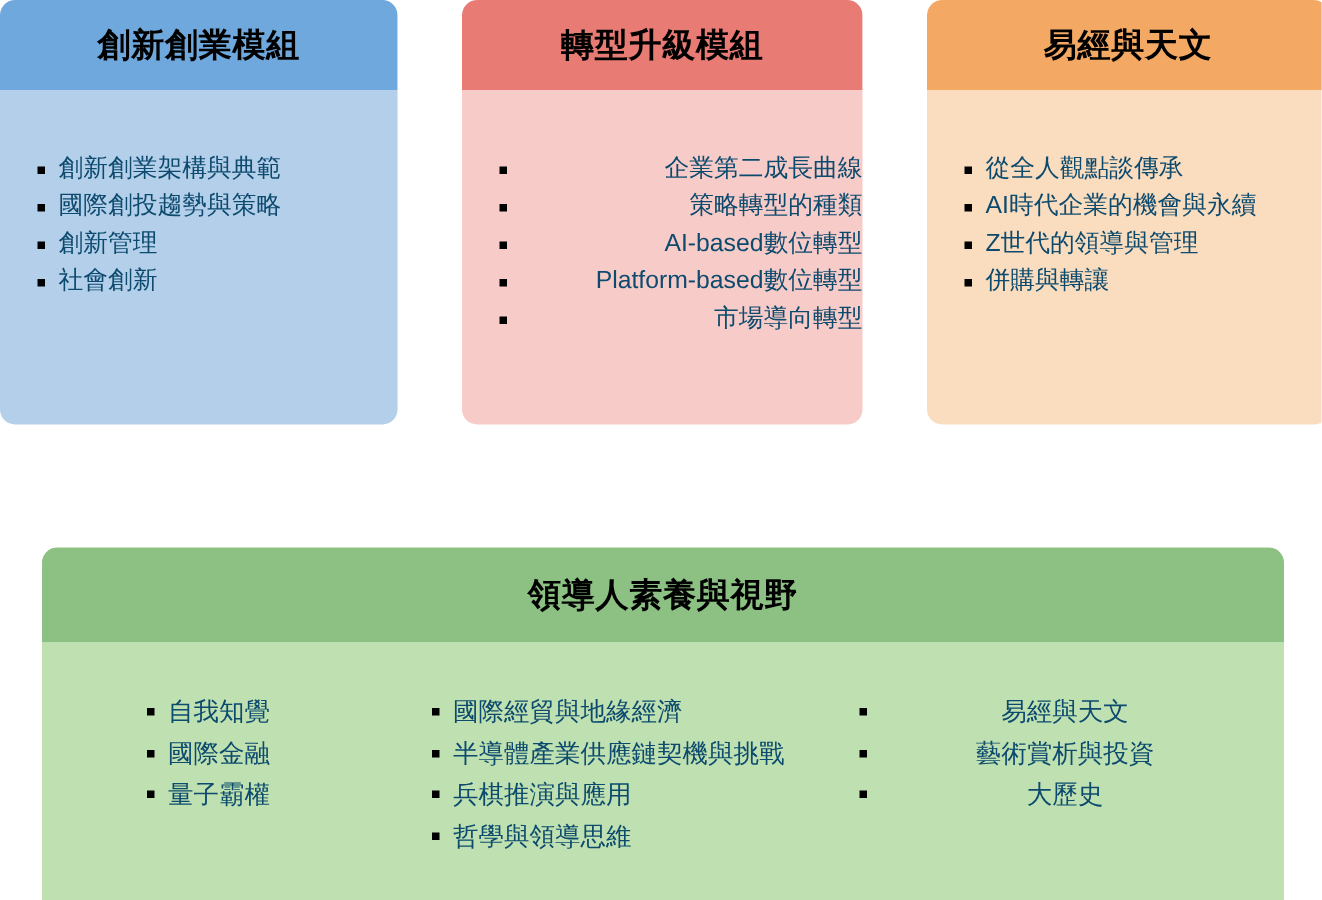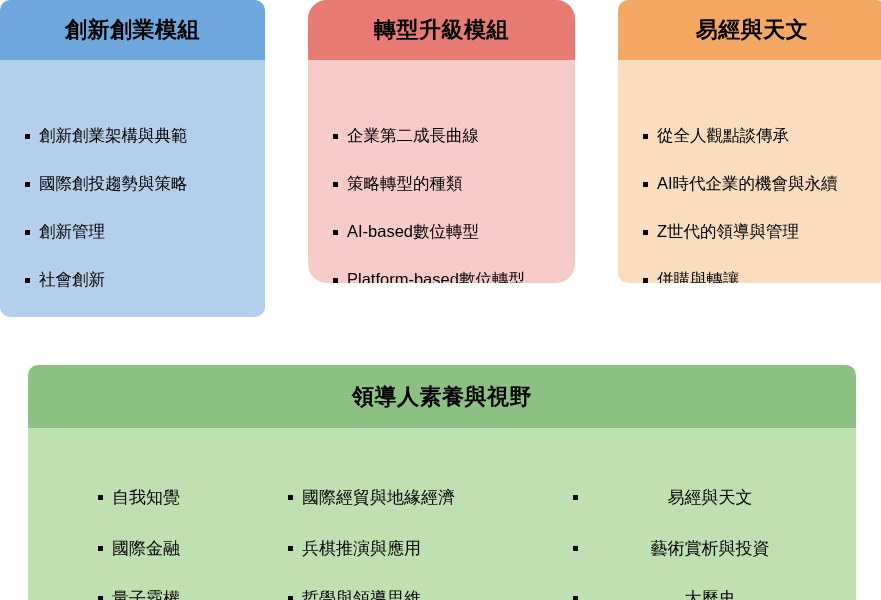--- a/index.html
+++ b/index.html
@@ -48,40 +48,39 @@
     list-style: none;
     margin: 0;
     padding: 0;
   }
   ul.bullets > li {
     position: relative;
     font-size: 16.5px;
     line-height: 1.52;
     padding-left: 14px;
     white-space: nowrap;
-    color: #000000;
-    margin-top: 23px;
+    color: #0c4a6e;
   }
   ul.bullets > li::before {
     content: "";
     position: absolute;
     left: 0;
     top: 11px;
     width: 5px;
     height: 5px;
     background: #000000;
   }
 
   
-  #card-innovation { left: 0px;   top: 0px; width: 265px; height: 317px; }
+  #card-innovation { left: 0px;   top: 0px; width: 265px; height: 283px; }
   #card-transform  { left: 308px; top: 0px; width: 267px; height: 283px; }
   #card-succession { left: 618px; top: 0px; width: 268px; height: 283px; }
 
   #card-innovation .card-body ul { margin-left: 25px; }
-  #card-transform  .card-body ul { margin-left: 25px; }
+  #card-transform  .card-body ul { margin-left: 25px; text-align: right; }
   #card-succession .card-body ul { margin-left: 25px; }
 
   
   #panel-leadership {
     position: absolute;
     left: 28px;
     top: 365px;
     width: 828px;
     height: 275px;
     border-radius: 10px;
@@ -119,21 +118,21 @@
   <div class="card-body">
     <ul class="bullets">
         <li>創新創業架構與典範</li>
         <li>國際創投趨勢與策略</li>
         <li>創新管理</li>
         <li>社會創新</li>
       </ul>
   </div>
 </div>
 
-<div class="card" id="card-transform" style="background-color: rgb(247, 203, 200); border-radius: 19px;">
+<div class="card" id="card-transform" style="background-color: rgb(247, 203, 200);">
   <div class="card-header" style="background-color: rgb(232, 124, 116);">
     <div class="card-title">轉型升級模組</div>
   </div>
   <div class="card-body">
     <ul class="bullets">
         <li>企業第二成長曲線</li>
         <li>策略轉型的種類</li>
         <li>AI-based數位轉型</li>
         <li>Platform-based數位轉型</li>
         <li>市場導向轉型</li>
@@ -163,20 +162,21 @@
     <div class="panel-col" id="col-a">
       <ul class="bullets">
           <li>自我知覺</li>
           <li>國際金融</li>
           <li>量子霸權</li>
         </ul>
     </div>
     <div class="panel-col" id="col-b">
       <ul class="bullets">
           <li>國際經貿與地緣經濟</li>
+          <li>半導體產業供應鏈契機與挑戰</li>
           <li>兵棋推演與應用</li>
           <li>哲學與領導思維</li>
         </ul>
     </div>
     <div class="panel-col" id="col-c">
       <ul class="bullets">
           <li>易經與天文</li>
           <li>藝術賞析與投資</li>
           <li>大歷史</li>
         </ul>

